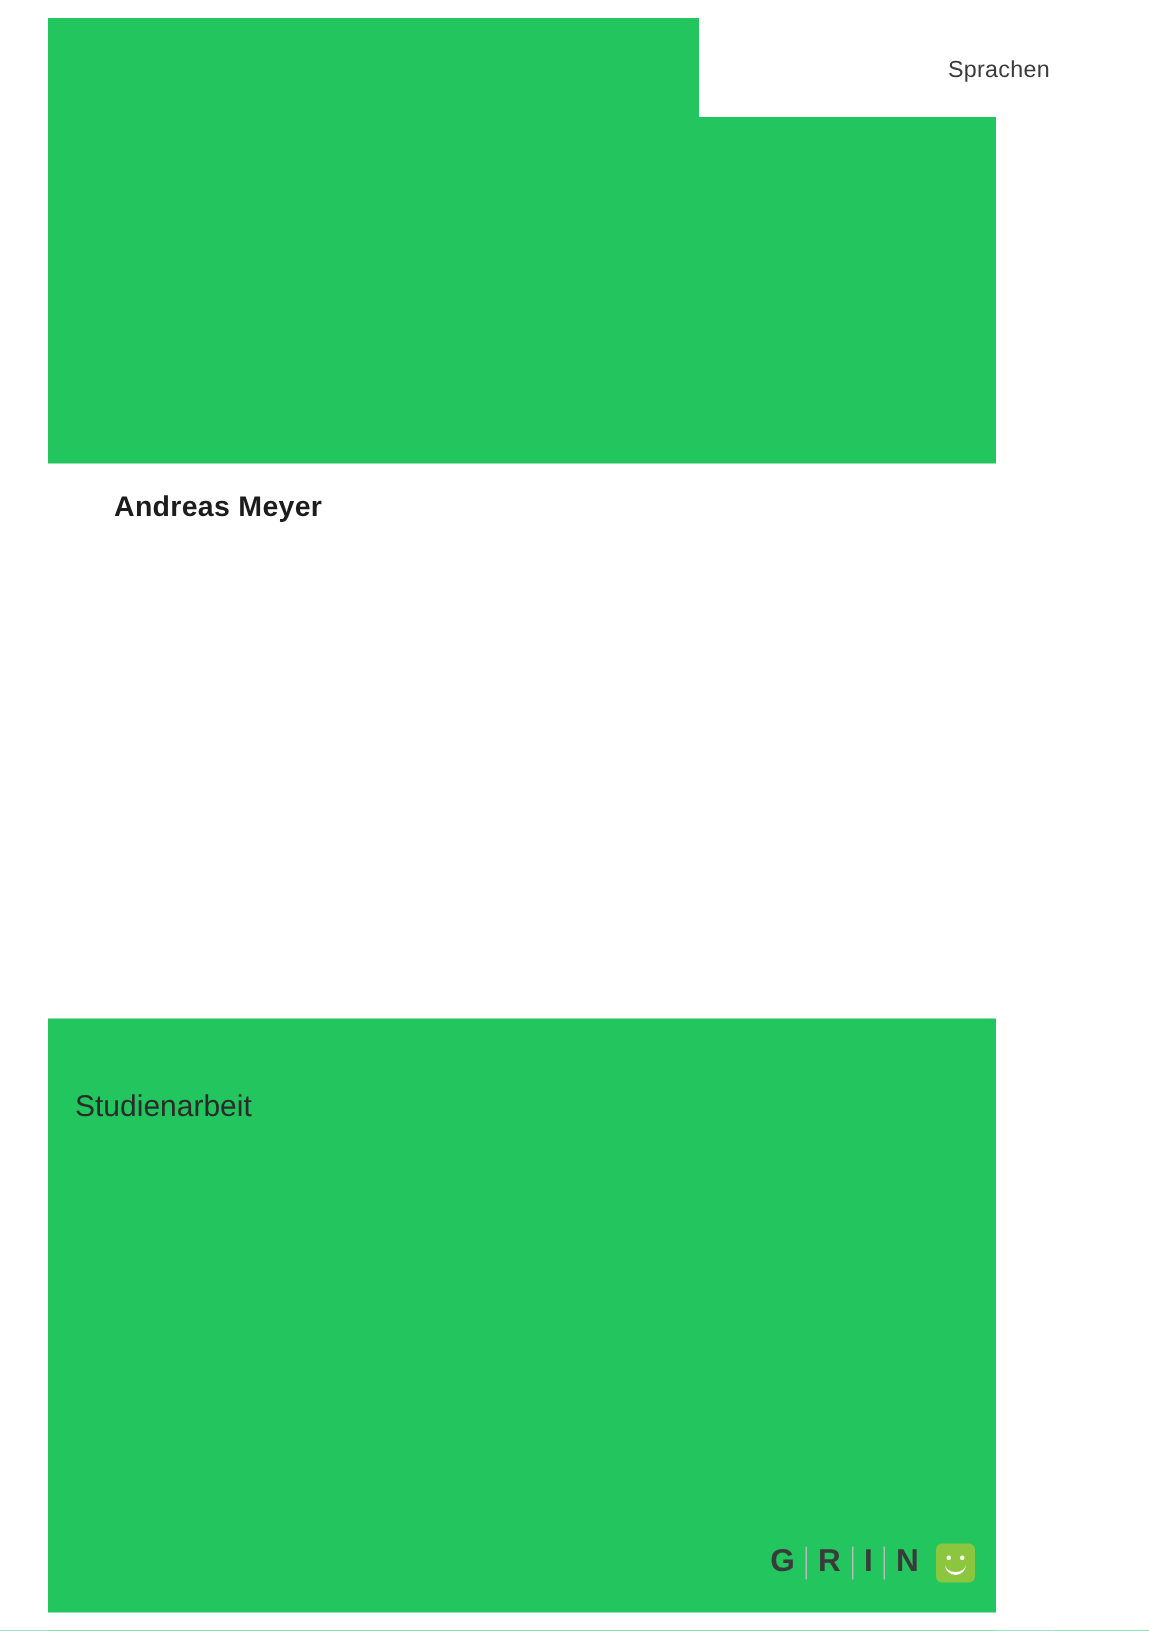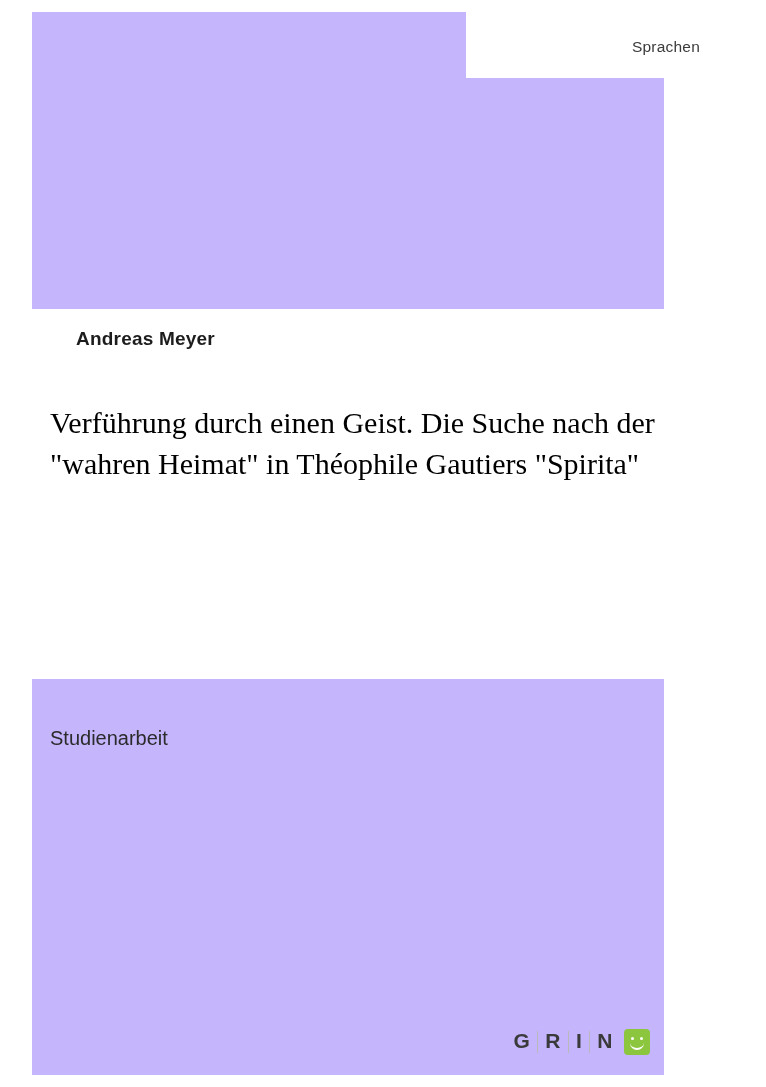--- a/index.html
+++ b/index.html
@@ -11,21 +11,21 @@
     height: 1087px;
     background: #ffffff;
     font-family: "Liberation Sans", sans-serif;
     overflow: hidden;
   }
 
   .page {
     position: relative;
     width: 702px;
     height: 1087px;
-    background: #c4b5fd;
+    background: #22c55e;
     overflow: hidden;
   }
 
   
   .page-border-top {
     position: absolute;
     left: 0; top: 0;
     width: 766px; height: 12px;
     background: #ffffff;
   }
@@ -177,21 +177,20 @@
   <div class="page-border-right"></div>
 
   <div class="top-notch"></div>
 
   <div class="category-label">Sprachen</div>
 
   <div class="title-card"></div>
 
   <div class="author">Andreas Meyer</div>
 
-  <h1 class="doc-title">Verführung durch einen Geist. Die Suche nach der "wahren Heimat" in Théophile Gautiers "Spirita"</h1>
 
   <div class="doc-type">Studienarbeit</div>
 
   <div class="grin-logo">
     <span class="grin-letter">G</span>
     <span class="grin-sep"></span>
     <span class="grin-letter">R</span>
     <span class="grin-sep"></span>
     <span class="grin-letter">I</span>
     <span class="grin-sep"></span>

